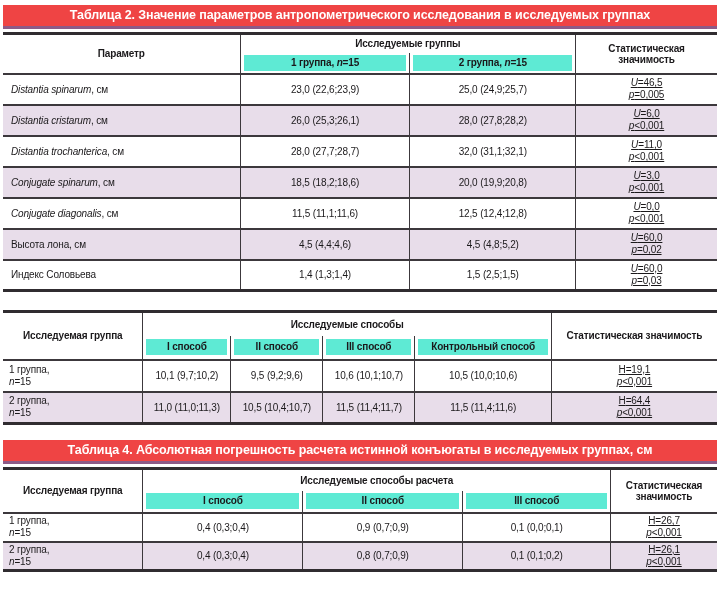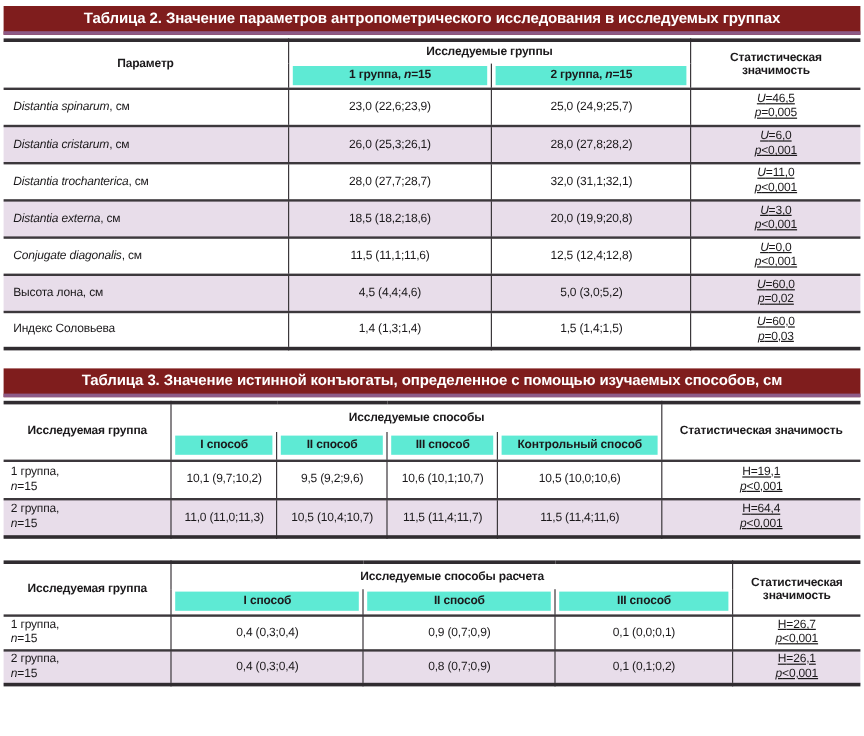--- a/index.html
+++ b/index.html
@@ -6,21 +6,21 @@
   html,body { width:720px; height:613px; }
   body{
     background:#ffffff;
     font-family:"Liberation Sans", sans-serif;
     color:#1b191b;
     overflow:hidden;
   }
   .page{ padding:5px 3px 0 3px; }
 
   .tbl-title{
-    background:#7f1d1d;
+    background:#ef4444;
     border-bottom:3px solid #8d5a87;
     color:#fff;
     font-weight:bold;
     font-size:12.5px;
     letter-spacing:-0.1px;
     text-align:center;
     height:24px;
     line-height:21px;
     white-space:nowrap;
     overflow:hidden;
@@ -124,61 +124,60 @@
       <tr>
         <td class="left"><span class="it">Distantia trochanterica</span><span>, см</span></td>
         <td class="vl">28,0 (27,7;28,7)</td>
         <td class="vl">32,0 (31,1;32,1)</td>
         <td class="vl stat">
           <div><span class="it">U</span><span>=11,0</span></div>
           <div><span class="it">p</span><span>&lt;0,001</span></div>
         </td>
       </tr>
       <tr class="shade">
-        <td class="left"><span class="it">Distantia externa</span><span>, см</span></td>
+        <td class="left"><span class="it">Conjugate spinarum</span><span>, см</span></td>
         <td class="vl">18,5 (18,2;18,6)</td>
         <td class="vl">20,0 (19,9;20,8)</td>
         <td class="vl stat">
           <div><span class="it">U</span><span>=3,0</span></div>
           <div><span class="it">p</span><span>&lt;0,001</span></div>
         </td>
       </tr>
       <tr>
         <td class="left"><span class="it">Conjugate diagonalis</span><span>, см</span></td>
         <td class="vl">11,5 (11,1;11,6)</td>
         <td class="vl">12,5 (12,4;12,8)</td>
         <td class="vl stat">
           <div><span class="it">U</span><span>=0,0</span></div>
           <div><span class="it">p</span><span>&lt;0,001</span></div>
         </td>
       </tr>
       <tr class="shade">
         <td class="left">Высота лона, см</td>
         <td class="vl">4,5 (4,4;4,6)</td>
-        <td class="vl">5,0 (3,0;5,2)</td>
+        <td class="vl">4,5 (4,8;5,2)</td>
         <td class="vl stat">
           <div><span class="it">U</span><span>=60,0</span></div>
           <div><span class="it">p</span><span>=0,02</span></div>
         </td>
       </tr>
       <tr>
         <td class="left">Индекс Соловьева</td>
         <td class="vl">1,4 (1,3;1,4)</td>
-        <td class="vl">1,5 (1,4;1,5)</td>
+        <td class="vl">1,5 (2,5;1,5)</td>
         <td class="vl stat">
           <div><span class="it">U</span><span>=60,0</span></div>
           <div><span class="it">p</span><span>=0,03</span></div>
         </td>
       </tr>
     </tbody>
   </table>
 
   <div class="tblgap"></div>
 
-  <div class="tbl-title">Таблица 3. Значение истинной конъюгаты, определенное с помощью изучаемых способов, см</div>
   <div class="bargap"></div>
   <table class="t3">
     <colgroup>
       <col style="width:19.6%">
         <col style="width:12.3%">
         <col style="width:12.9%">
         <col style="width:12.9%">
         <col style="width:19.1%">
         <col style="width:23.2%">
     </colgroup>
@@ -224,20 +223,21 @@
         <td class="vl stat">
           <div><span>H</span><span>=64,4</span></div>
           <div><span class="it">p</span><span>&lt;0,001</span></div>
         </td>
       </tr>
     </tbody>
   </table>
 
   <div class="tblgap"></div>
 
+  <div class="tbl-title">Таблица 4. Абсолютная погрешность расчета истинной конъюгаты в исследуемых группах, см</div>
   <div class="bargap"></div>
   <table class="t4">
     <colgroup>
       <col style="width:19.6%">
         <col style="width:22.4%">
         <col style="width:22.4%">
         <col style="width:20.7%">
         <col style="width:14.9%">
     </colgroup>
     <thead>

